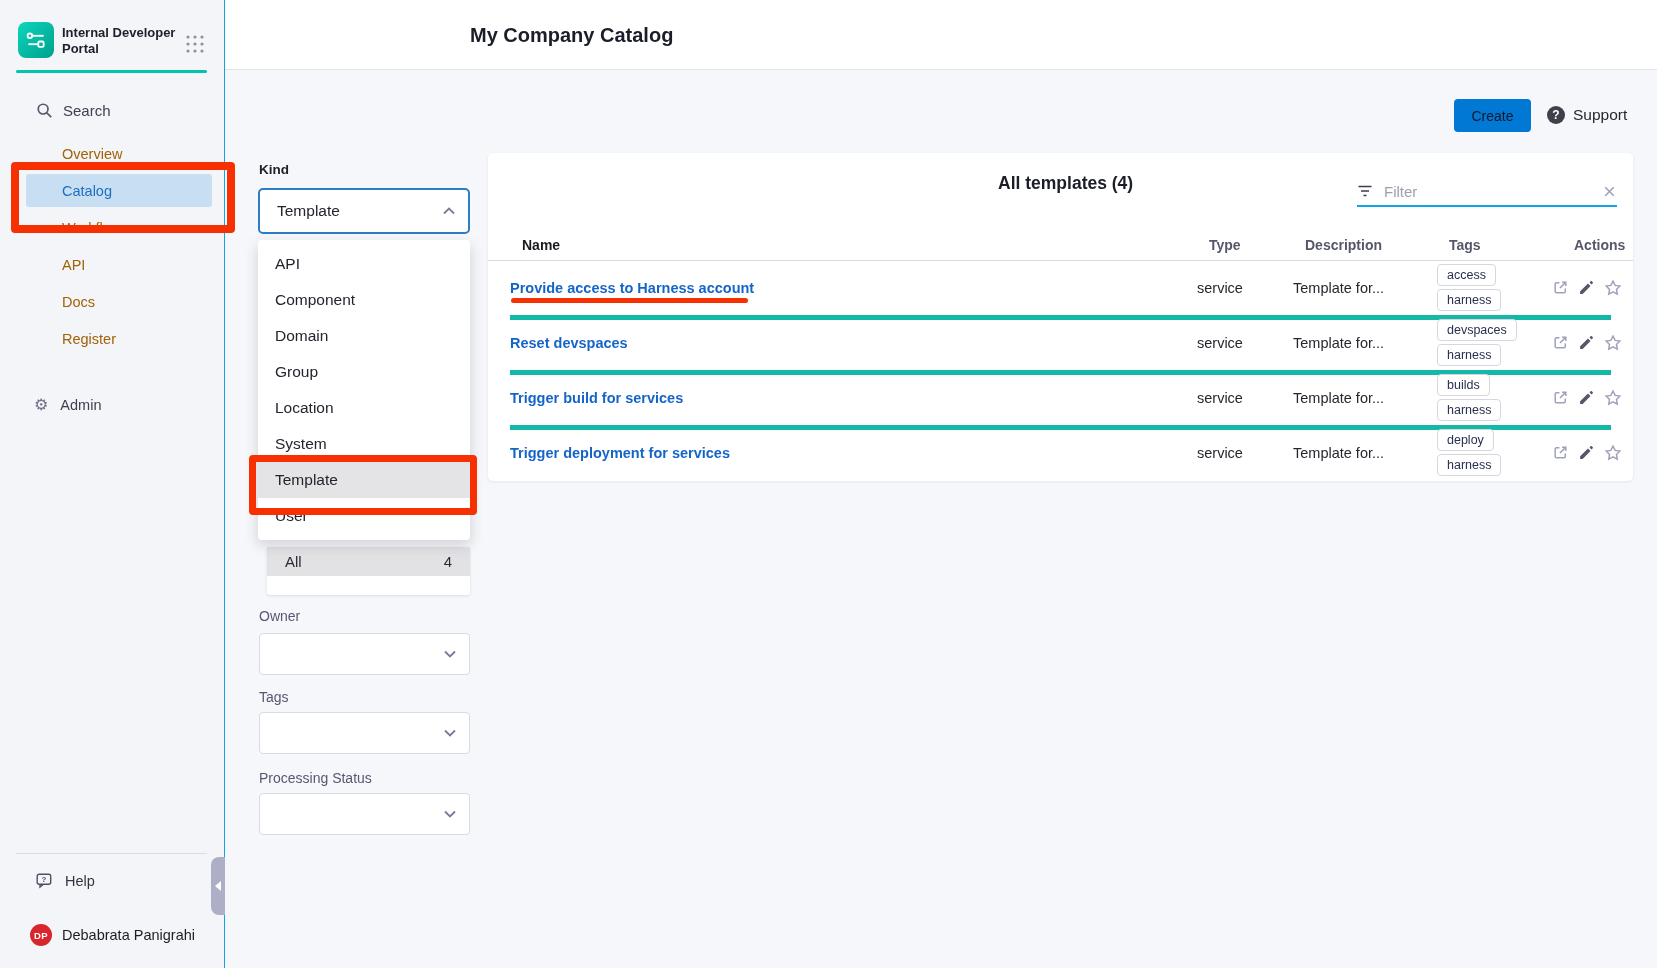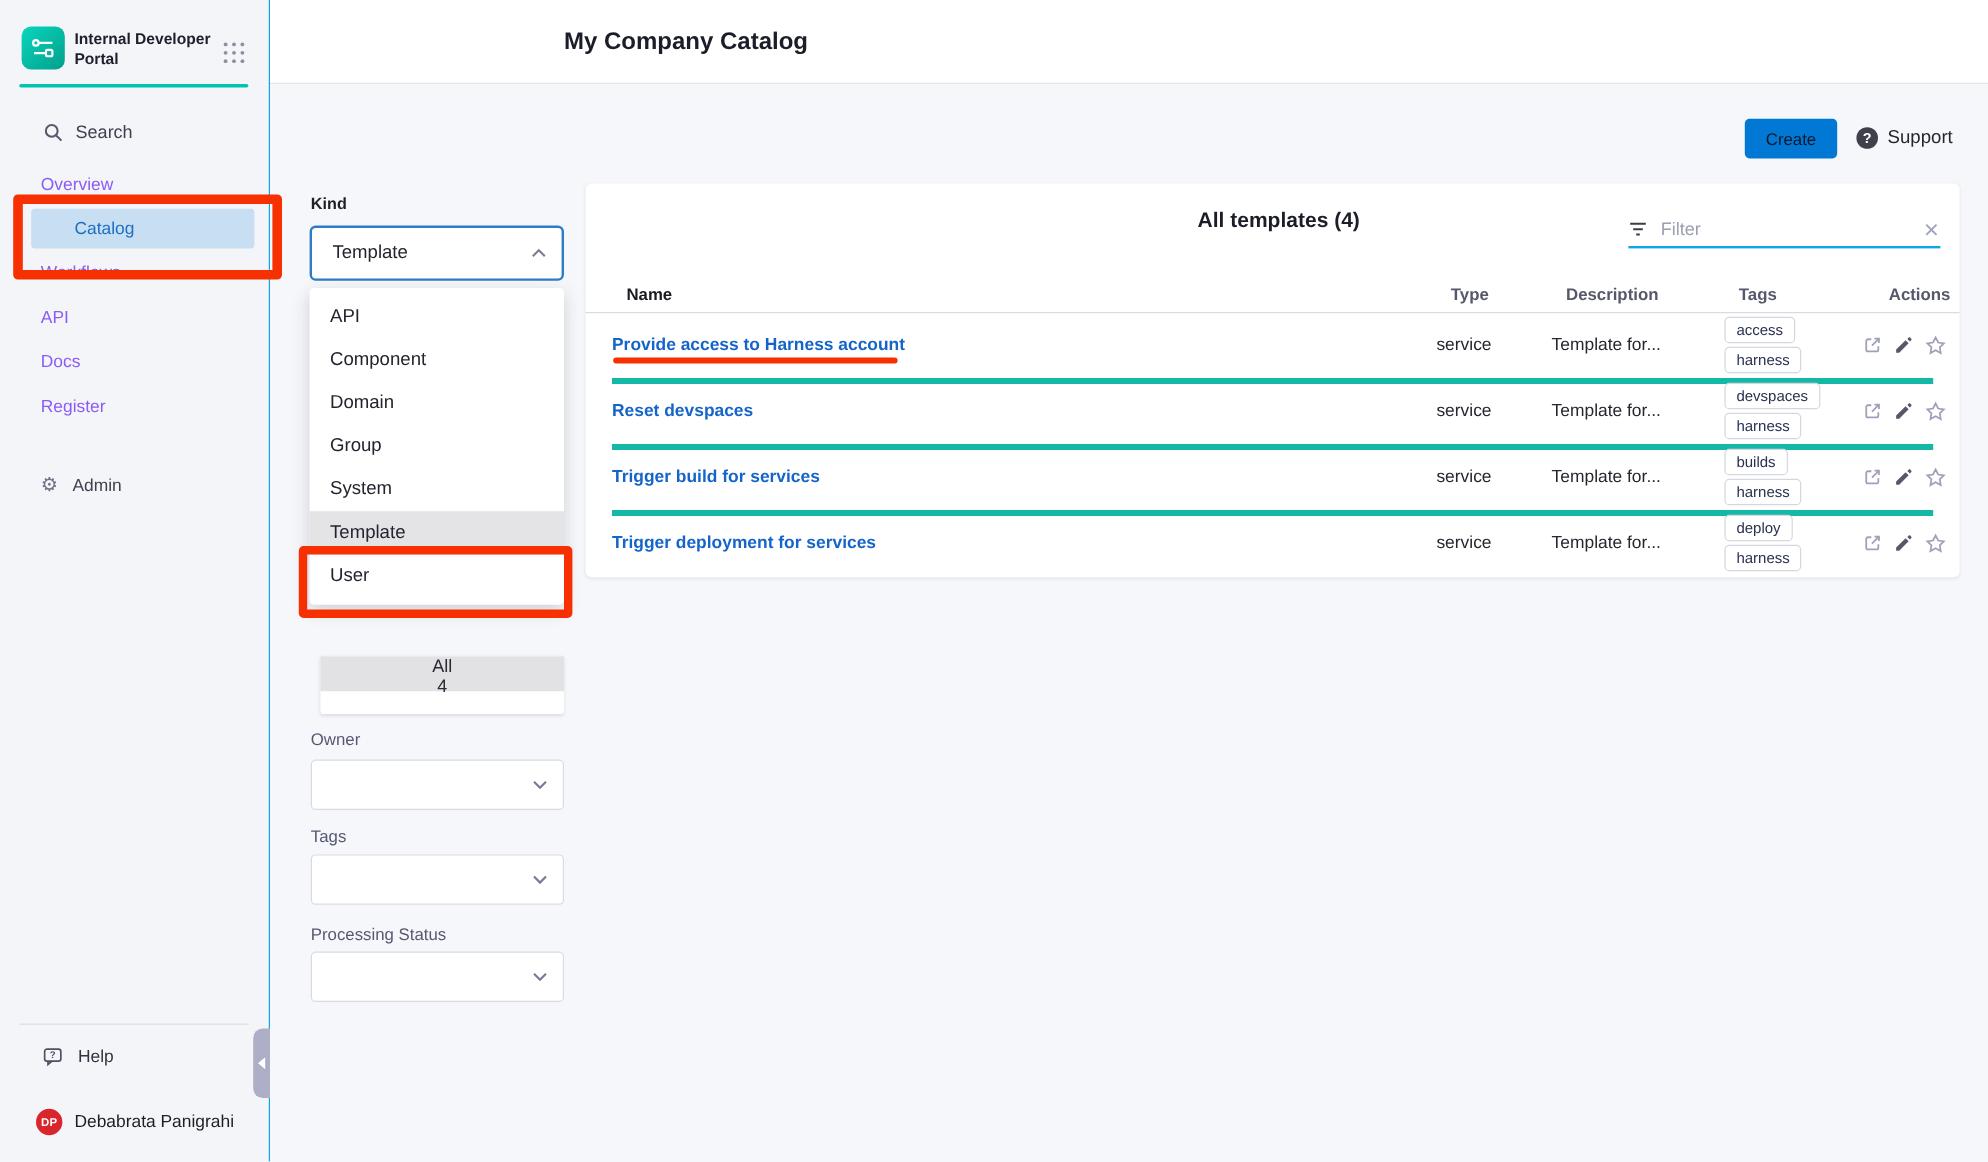--- a/index.html
+++ b/index.html
@@ -11,21 +11,21 @@
   #sidebar{left:0;top:0;width:225px;height:968px;background:#f4f5f8;border-right:1px solid #0ea5e9;box-sizing:border-box;}
   .logo-box{left:18px;top:22px;width:36px;height:36px;border-radius:8px;
     background:linear-gradient(135deg,#0bd6bd,#00a08c);display:flex;align-items:center;justify-content:center;}
   .brand{left:62px;top:25px;width:118px;font-size:13px;font-weight:700;color:#1d1f2b;line-height:1.25;}
   .apps{left:184px;top:33px;}
   .teal-rule{left:16px;top:70px;width:191px;height:3px;background:#00c4ad;border-radius:2px;}
   .search-row{left:0;top:92px;width:225px;height:36px;display:flex;align-items:center;cursor:pointer;}
   .search-row svg{margin-left:36px;}
   .search-row span{margin-left:10px;font-size:15px;color:#3f4150;}
   #nav{left:0;top:135px;width:225px;}
-  .nav-item{height:37px;display:flex;align-items:center;padding-left:34px;font-size:14.5px;color:#8b5cf6;cursor:pointer;box-sizing:border-box;}
+  .nav-item{height:37px;display:flex;align-items:center;padding-left:62px;font-size:14.5px;color:#a16207;cursor:pointer;box-sizing:border-box;}
   .nav-item.active{margin:2px 13px 2px 26px;padding-left:36px;height:33px;background:#c8def2;border-radius:3px;color:#1d6fc0;}
   .admin-row{left:0;top:387px;width:225px;height:36px;display:flex;align-items:center;cursor:pointer;}
   .gear{margin-left:34px;font-size:16px;color:#70728a;line-height:1;}
   .admin-row span.lbl{margin-left:12px;font-size:14.5px;color:#3f4150;}
   .side-divider{left:16px;top:853px;width:191px;height:1px;background:#dcdde3;}
   .help-row{left:0;top:866px;width:225px;height:30px;display:flex;align-items:center;cursor:pointer;}
   .help-row svg{margin-left:34px;}
   .help-row span{margin-left:12px;font-size:14.5px;color:#33343f;}
   .user-row{left:0;top:920px;width:225px;height:30px;display:flex;align-items:center;cursor:pointer;}
   .avatar{margin-left:30px;width:22px;height:22px;border-radius:50%;background:#d8262c;color:#fff;
@@ -52,21 +52,21 @@
   .f-label2{font-size:14px;color:#555872;}
   .kind-select{left:258px;top:188px;width:212px;height:46px;background:#fff;border:2px solid #2e7cc4;border-radius:5px;
     box-sizing:border-box;display:flex;align-items:center;justify-content:space-between;padding:0 12px 0 17px;cursor:pointer;}
   .kind-select span{font-size:15.5px;color:#23252e;}
   .menu{left:258px;top:240px;width:212px;background:#fff;border-radius:4px;box-shadow:0 5px 14px rgba(40,41,61,.18);
     padding:6px 0;z-index:20;}
   .menu .opt{height:36px;display:flex;align-items:center;padding-left:17px;font-size:15.5px;color:#23252e;cursor:pointer;}
   .menu .opt.selected{background:#e4e4e7;}
   .all-card{left:267px;top:547px;width:203px;background:#fff;border-radius:3px;box-shadow:0 1px 3px rgba(30,30,60,.12);z-index:5;}
   .all-row{height:29px;background:#e2e2e5;display:flex;align-items:center;justify-content:space-between;
-    padding:0 18px;font-size:15px;color:#2a2c35;cursor:pointer;flex-direction:column;}
+    padding:0 18px;font-size:15px;color:#2a2c35;cursor:pointer;}
   .all-pad{height:19px;}
   .sel-box{width:211px;height:42px;background:#fff;border:1px solid #d9dae6;border-radius:4px;box-sizing:border-box;
     display:flex;align-items:center;justify-content:flex-end;padding-right:12px;cursor:pointer;}
 
   
   .card{left:488px;top:153px;width:1145px;height:328px;background:#fff;border-radius:5px;box-shadow:0 1px 3px rgba(30,30,60,.08);}
   .card-title{left:510px;top:20px;font-size:17.5px;font-weight:700;color:#1b1d29;position:absolute;}
   .tfilter{left:869px;top:24px;width:260px;height:28px;display:flex;align-items:center;border-bottom:2px solid #0ea5e9;position:absolute;}
   .tfilter input{flex:1;border:none;outline:none;background:transparent;font-size:15px;color:#33343f;margin-left:9px;font-family:inherit;}
   .tfilter input::placeholder{color:#9aa0ad;}
@@ -181,20 +181,21 @@
     <svg width="14" height="10" viewBox="0 0 14 10">
       <path d="M2 7.5L7 2.5l5 5" fill="none" stroke="#7b7d92" stroke-width="1.8"></path>
     </svg>
   </div>
 
   <div class="menu abs">
     <div class="opt">API</div>
     <div class="opt">Component</div>
     <div class="opt">Domain</div>
     <div class="opt">Group</div>
+    <div class="opt">Location</div>
     <div class="opt">System</div>
     <div class="opt selected">Template</div>
     <div class="opt">User</div>
   </div>
 
   <div class="all-card abs">
     <div class="all-row">
       <span>All</span>
       <span>4</span>
     </div>

